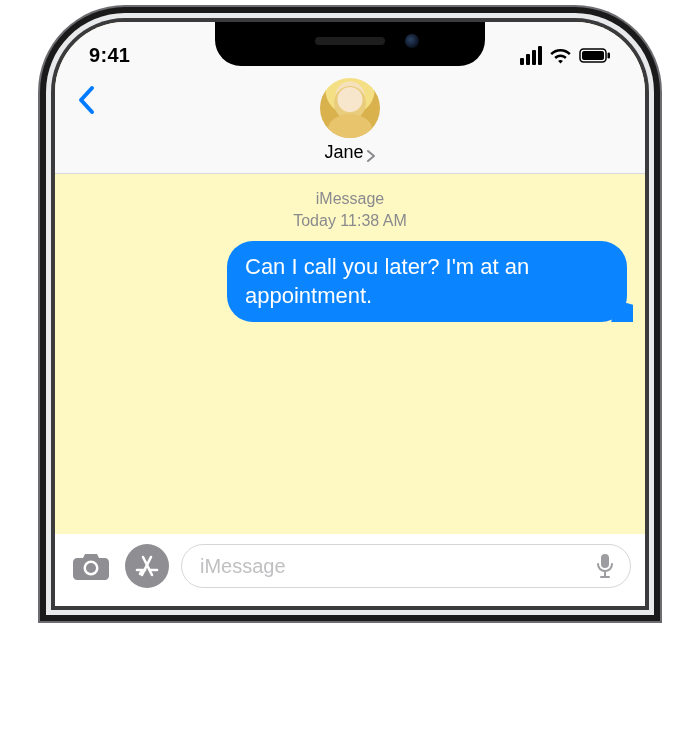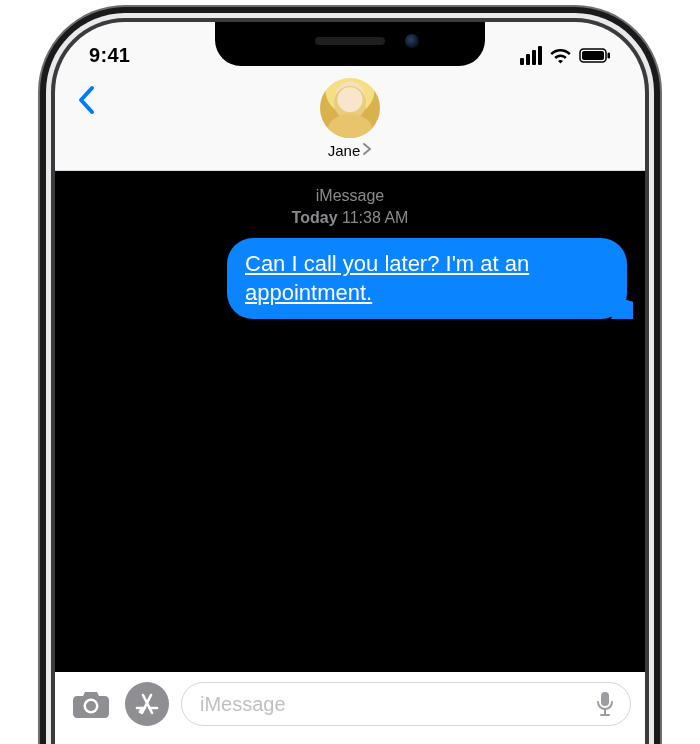--- a/index.html
+++ b/index.html
@@ -10,22 +10,22 @@
     height: 744px;
     display: flex;
     align-items: flex-start;
     justify-content: center;
   }
 
   
   .phone {
     margin-top: 22px;
     width: 590px;
-    height: 722px; 
-    background: #000000;
+    height: 584px; 
+    background: #fef9c3;
     border-radius: 70px 70px 0 0;
     position: relative;
     box-shadow:
        0 0 0 4px #3b3b3d,
        0 0 0 9px #e9eaec,
        0 0 0 15px #1a1a1a,
        0 0 0 17px #6c6d70;
     overflow: hidden;
   }
 
@@ -128,55 +128,54 @@
   }
   .avatar::after{
     content:"";
     position:absolute;
     bottom:-6px; left:8px; right:8px; height:30px;
     background:#e8c46d;
     border-radius:50% 50% 0 0;
   }
   .contact-line {
     display: inline-flex;
-    align-items: flex-start;
+    align-items: flex-end;
     gap: 2px;
-    font-size: 15px;
+    font-size: 18px;
     color: #000;
     cursor: pointer;
   }
 
   
   .thread {
     padding: 14px 18px 0;
     height: 470px;
     overflow: hidden;
   }
   .timestamp {
     text-align: center;
     color: #8a8a8e;
     font-size: 16px;
     line-height: 1.35;
     margin-bottom: 10px;
   }
   .timestamp .svc { display:block; }
-  .timestamp b { color:#8a8a8e; font-weight:700; }
+  .timestamp b { color:#8a8a8e; font-weight:400; }
 
   .bubble-row { display: flex; margin-bottom: 6px; }
   .bubble-row.sent { justify-content: flex-end; }
   .bubble {
     max-width: 400px;
     background: #0a84ff;
     color: #fff;
     font-size: 22px;
     line-height: 1.3;
     padding: 12px 18px;
     border-radius: 26px;
     position: relative;
-    text-decoration: underline;
   }
   .bubble.sent::after {
     content: "";
     position: absolute;
     right: -6px;
     bottom: 0;
     width: 22px;
     height: 22px;
     background: radial-gradient(circle at 0% 0%, transparent 13px, #0a84ff 14px);
     clip-path: polygon(0 100%, 100% 100%, 100% 20%, 30% 0);

